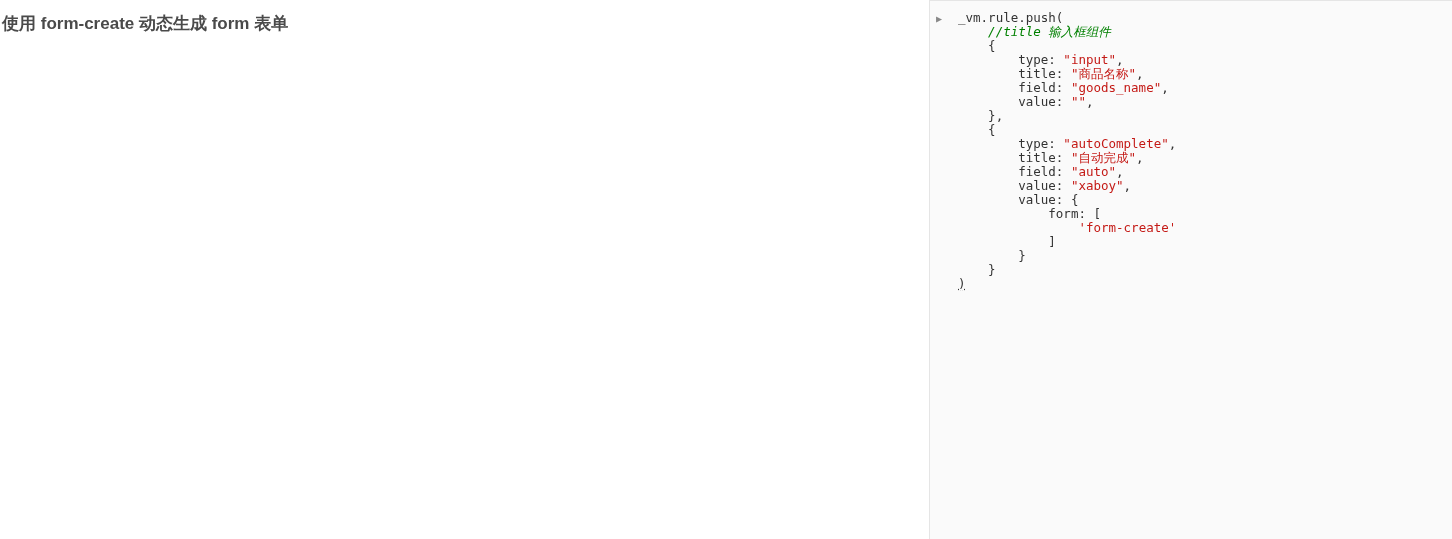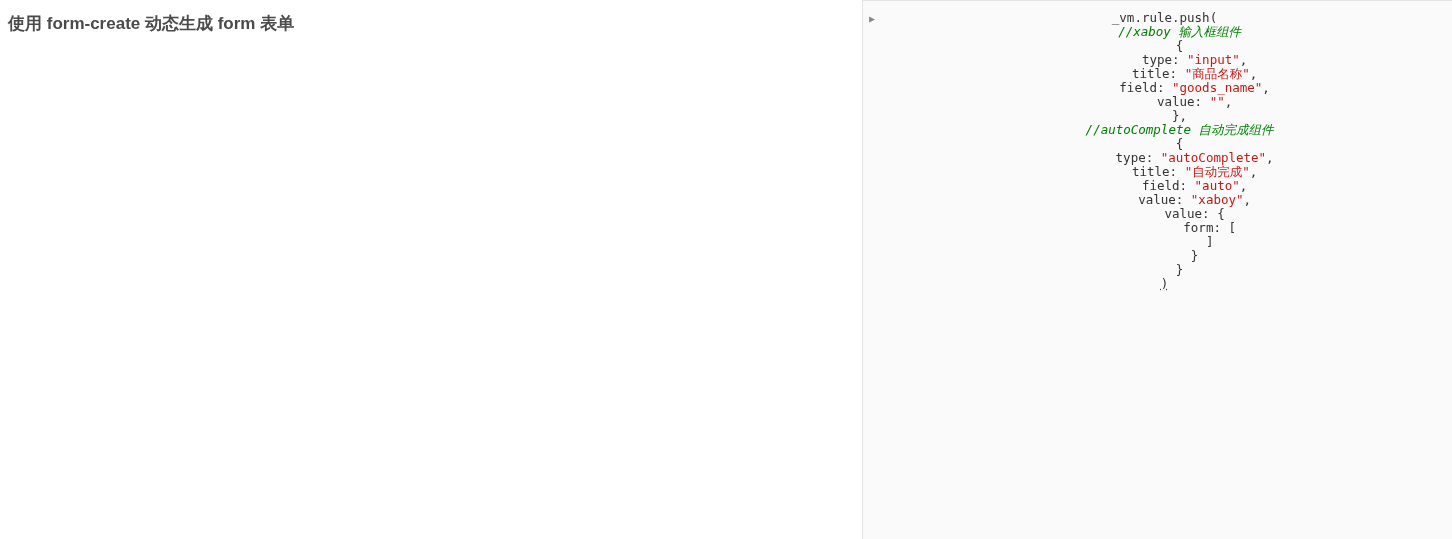--- a/index.html
+++ b/index.html
@@ -9,22 +9,22 @@
     }
     body {
       width: 1452px;
       height: 539px;
       display: flex;
       font-family: -apple-system, BlinkMacSystemFont, "Segoe UI", sans-serif;
       background: #fff;
       overflow: hidden;
     }
     .left-panel {
-      width: 863px;
-      padding: 12px 8px;
+      width: 930px;
+      padding: 12px 2px;
       border-right: 1px solid #e5e5e5;
     }
     .left-title {
       font-size: 17px;
       font-weight: 600;
       color: #4a4a4a;
     }
     .right-panel {
       flex: 1;
       padding: 10px 14px 10px 10px;
@@ -43,54 +43,53 @@
     .expand-arrow {
       position: absolute;
       left: 6px;
       top: 11px;
       color: #888;
       font-size: 10px;
       cursor: pointer;
     }
     .code-content {
       padding-left: 18px;
-      text-align: center;
     }
     .tok-default { color: #333; }
     .tok-comment { color: #008000; font-style: italic; }
     .tok-string { color: #c41a16; }
     .last-paren {
       text-decoration: underline;
       text-decoration-style: dotted;
     }
   </style>
 </head>
 <body>
 
 <div class="left-panel">
   <div class="left-title">使用 form-create 动态生成 form 表单</div>
 </div>
 
 <div class="right-panel">
   <span class="expand-arrow">▶</span>
   <div class="code-content" id="code-block">
       <span class="code-line"><span class="tok-default">_vm.rule.push(</span></span>
-      <span class="code-line"><span class="tok-default">    </span><span class="tok-comment">//xaboy 输入框组件</span></span>
+      <span class="code-line"><span class="tok-default">    </span><span class="tok-comment">//title 输入框组件</span></span>
       <span class="code-line"><span class="tok-default">    {</span></span>
       <span class="code-line"><span class="tok-default">        type: </span><span class="tok-string">"input"</span><span class="tok-default">,</span></span>
       <span class="code-line"><span class="tok-default">        title: </span><span class="tok-string">"商品名称"</span><span class="tok-default">,</span></span>
       <span class="code-line"><span class="tok-default">        field: </span><span class="tok-string">"goods_name"</span><span class="tok-default">,</span></span>
       <span class="code-line"><span class="tok-default">        value: </span><span class="tok-string">""</span><span class="tok-default">,</span></span>
       <span class="code-line"><span class="tok-default">    },</span></span>
-      <span class="code-line"><span class="tok-default">    </span><span class="tok-comment">//autoComplete 自动完成组件</span></span>
       <span class="code-line"><span class="tok-default">    {</span></span>
       <span class="code-line"><span class="tok-default">        type: </span><span class="tok-string">"autoComplete"</span><span class="tok-default">,</span></span>
       <span class="code-line"><span class="tok-default">        title: </span><span class="tok-string">"自动完成"</span><span class="tok-default">,</span></span>
       <span class="code-line"><span class="tok-default">        field: </span><span class="tok-string">"auto"</span><span class="tok-default">,</span></span>
       <span class="code-line"><span class="tok-default">        value: </span><span class="tok-string">"xaboy"</span><span class="tok-default">,</span></span>
       <span class="code-line"><span class="tok-default">        value: {</span></span>
       <span class="code-line"><span class="tok-default">            form: [</span></span>
+      <span class="code-line"><span class="tok-default">                </span><span class="tok-string">'form-create'</span></span>
       <span class="code-line"><span class="tok-default">            ]</span></span>
       <span class="code-line"><span class="tok-default">        }</span></span>
       <span class="code-line"><span class="tok-default">    }</span></span>
       <span class="code-line"><span class="tok-default last-paren">)</span></span>
     </div>
 </div>
 
 </body></html>

